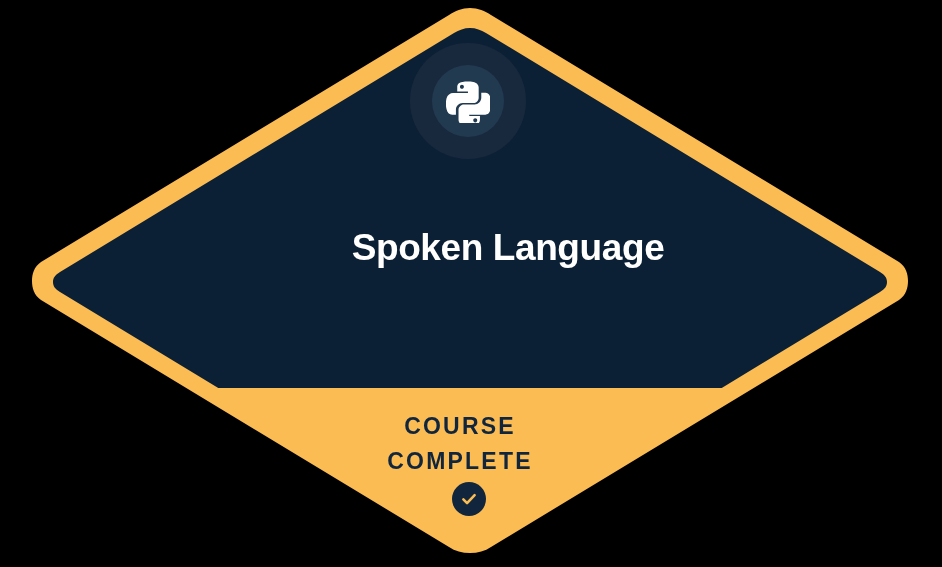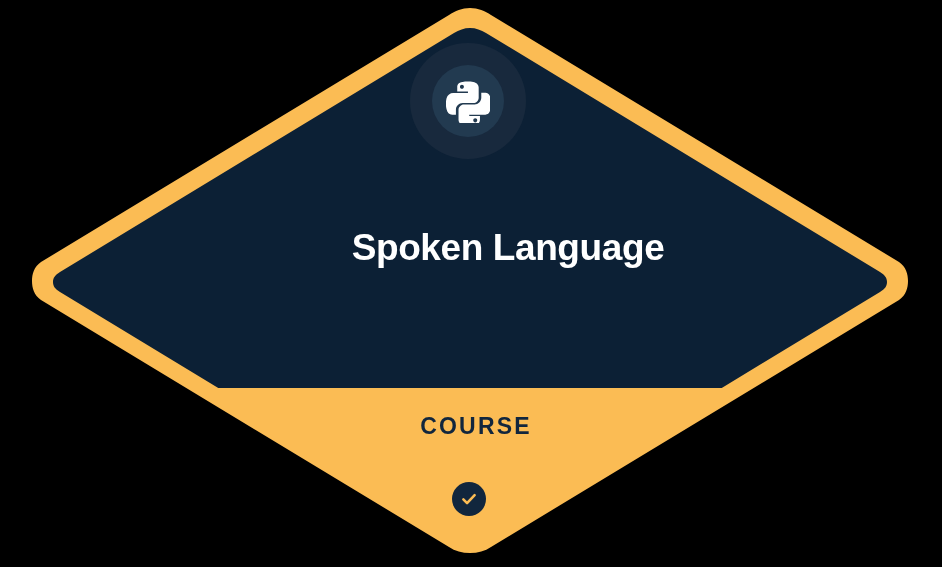--- a/index.html
+++ b/index.html
@@ -65,21 +65,21 @@
     font-size: 37px;
     line-height: 46px;
     letter-spacing: -0.4px;
     margin-left: 37px;
   }
   #course-title .title-line { display: block; white-space: nowrap; }
 
   
   #completion-block {
     position: absolute;
-    left: 16px;
+    left: 0;
     top: 409px;
     width: 920px;
     text-align: center;
     color: #11263d;
     font-family: "Liberation Sans", sans-serif;
     font-weight: bold;
     font-size: 23px;
     line-height: 35px;
     letter-spacing: 2.2px;
   }
@@ -168,20 +168,21 @@
         <path fill="#ffffff" d="M88.2 34.8v11.9c0 9.2-7.8 16.9-16.7 16.9H44.7c-7.3 0-13.4 6.3-13.4 13.6v25.5c0 7.3 6.3 11.5 13.4 13.6 8.5 2.5 16.7 3 26.8 0 6.8-2 13.4-5.9 13.4-13.6V92.5H58.1v-3.4h40.2c7.8 0 10.7-5.4 13.4-13.6 2.8-8.4 2.7-16.5 0-27.3-1.9-7.8-5.6-13.6-13.4-13.6h-10.1zM73.1 98.3c2.8 0 5 2.3 5 5.1 0 2.8-2.2 5.1-5 5.1-2.8 0-5-2.3-5-5.1 0-2.8 2.2-5.1 5-5.1z"></path>
       </svg>
     </div>
 
     <div id="course-title">
       <span class="title-line">Spoken Language</span>
     </div>
 
     <div id="completion-block">
       <span class="status-line">COURSE</span>
+      <span class="status-line">COMPLETE</span>
     </div>
 
     <div id="check-badge">
       <svg viewBox="0 0 24 24">
         <path d="M4.5 12.6 L9.4 17.4 L19.5 6.8" fill="none" stroke="#fbbc54" stroke-width="3.4" stroke-linecap="round" stroke-linejoin="round"></path>
       </svg>
     </div>
 
   </div>
 </div>

